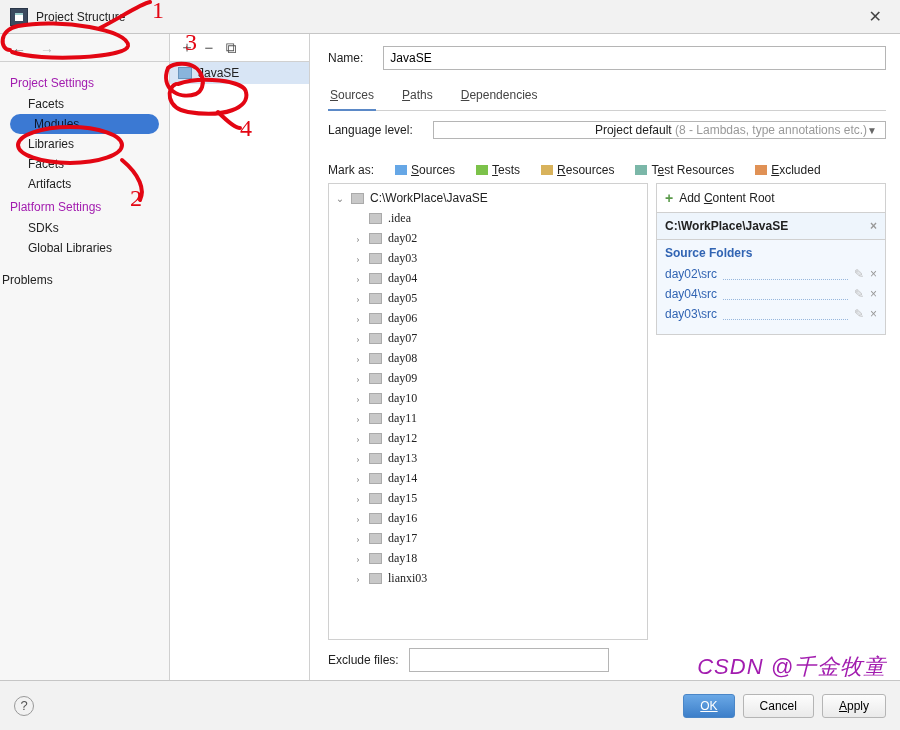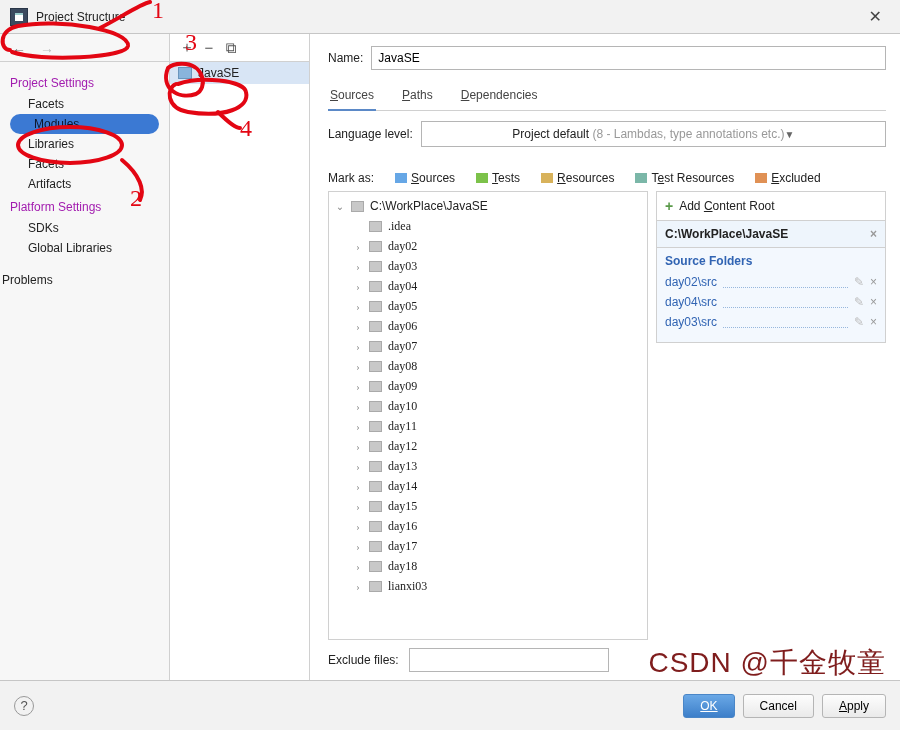--- a/index.html
+++ b/index.html
@@ -83,39 +83,39 @@
   }
   .tb-btn { width:22px; height:22px; display:flex; align-items:center; justify-content:center; color:#555; font-size:15px;}
   .module-list { flex:1; }
   .module-item {
     display:flex; align-items:center; gap:6px; padding:4px 8px;
     background:#d8e5f5; color:#222;
   }
   .module-icon { width:14px; height:12px; background:#89b4dc; border:1px solid #6a95bc; }
   
   .main { flex:1; display:flex; flex-direction:column; padding:12px 14px 8px 18px; overflow:hidden;}
-  .row { display:flex; align-items:center; gap:8px; margin-bottom:12px; }
+  .row { display:flex; align-items:center; gap:20px; margin-bottom:12px; }
   .lbl { font-size:12px; color:#222; }
   .text-input {
     flex:1; border:1px solid #b5b5b5; height:24px; padding:2px 6px;
     font-size:12px; background:#fff;
   }
   .text-input.short { width:200px; flex:none; }
   
   .tabs { display:flex; gap:24px; border-bottom:1px solid #d0d0d0; margin-bottom:10px;}
   .tab { padding:6px 2px 8px 2px; color:#444; position:relative; }
   .tab.active::after {
     content:""; position:absolute; left:0; right:0; bottom:-1px; height:2px;
     background:#5b89c7;
   }
   .tab .u { text-decoration:underline; }
   
   .select-box {
-    flex:1; border:1px solid #b5b5b5; height:26px; display:flex;
-    align-items:center; justify-content:center; padding:0 8px;
+    flex:1; border:1px solid #b5b5b5; height:18px; display:flex;
+    align-items:center; justify-content:flex-end; padding:0 8px;
     background:#fff; color:#222;
   }
   .select-box .hint { color:#999; }
   .caret { color:#666; font-size:10px; }
   
   .mark-row { display:flex; align-items:center; gap:21px; margin:12px 0 6px 0; flex-wrap:wrap;}
   .mark-chip { display:flex; align-items:center; gap:4px; font-size:12px;}
   .sw { width:12px; height:10px; }
   .c-blue { background:#66a7e6; } .c-green{background:#7cc24a;} .c-gold{background:#d8b25b;}
   .c-teal{background:#7bb7a8;} .c-orange{background:#e09155;}
@@ -160,22 +160,22 @@
     color:#999; font-size:11px; text-align:center; margin:4px 0 0 100px;
     width:320px; line-height:1.4;
   }
   
   .anno { position:absolute; pointer-events:none; z-index:50;}
   .anno svg { overflow:visible; }
   .anno text, .anno-num { fill:#e30613; font-size:24px; font-family:"Comic Sans MS", cursive; }
   .anno path, .anno ellipse { stroke:#e30613; stroke-width:4; fill:none; stroke-linecap:round;}
   
   .watermark {
-    position:absolute; right:14px; bottom:48px; color:#7f1d1d;
-    font-size:28px; letter-spacing:1px; z-index:1;
+    position:absolute; right:14px; bottom:48px; color:#a21caf;
+    font-size:22px; letter-spacing:1px; font-style:italic; z-index:1;
     pointer-events:none;
   }
 </style>
 </head>
 <body>
 
 <div class="titlebar">
   <div class="titlebar-left">
     <span class="app-icon">
       <svg width="10" height="10">

